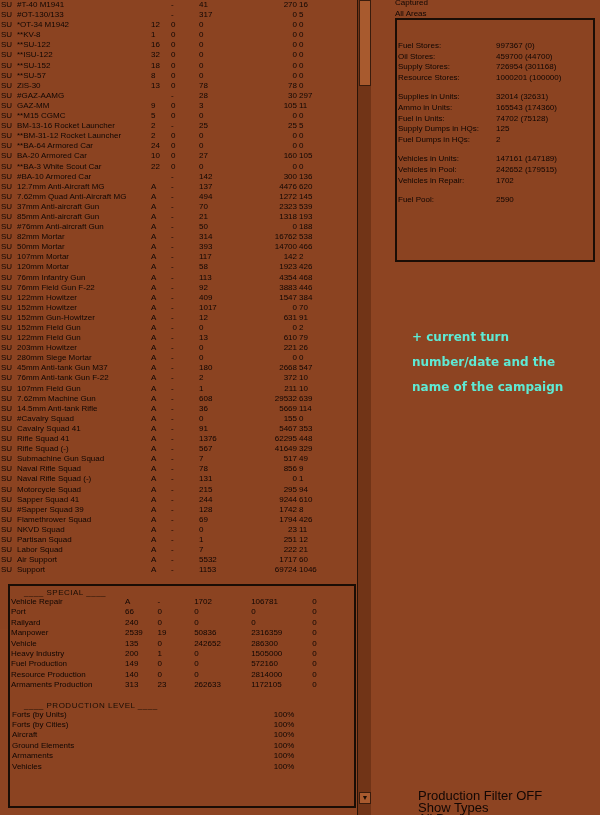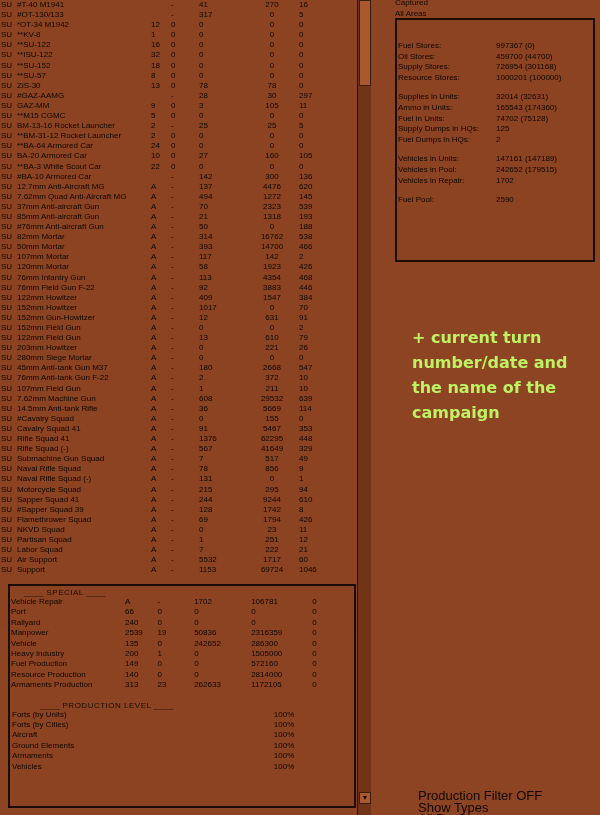--- a/index.html
+++ b/index.html
@@ -44,21 +44,21 @@
     white-space: nowrap;
     overflow: hidden;
     font-size: 8px;
     color: #100603;
   }
   td.c-side  { width: 14px; }
   td.c-name  { width: 132px; }
   td.c-cls   { width: 18px; text-align: left; }
   td.c-rdy   { width: 26px; text-align: left; }
   td.c-v1    { width: 46px; text-align: left; }
-  td.c-v2    { width: 50px; text-align: center; }
+  td.c-v2    { width: 50px; text-align: right; }
   td.c-v3    { width: 46px; text-align: left; }
   td.c-pad   { width: 38px; }
 
   
   .special-box {
     position: absolute;
     left: 8px;
     top: 584px;
     width: 348px;
     height: 224px;
@@ -188,24 +188,24 @@
   }
   td.k { width: 108px; padding-left: 12px; }
   td.v { width: 84px; }
   tr.spacer td { height: 9px; line-height: 9px; }
 
   .note {
     position: absolute;
     left: 412px;
     top: 325px;
     width: 175px;
-    font-size: 16px;
+    font-size: 12px;
     font-weight: bold;
     line-height: 25px;
-    color: #bef264;
+    color: #5eead4;
     font-family: "DejaVu Sans", sans-serif;
   }
 
   .footer {
     position: absolute;
     left: 418px;
     top: 782px;
     font-size: 13px;
     line-height: 11.5px;
     color: #120704;
@@ -865,21 +865,21 @@
           <tr>
             <td class="s-name">Armaments Production</td>
             <td class="s-a">313</td>
             <td class="s-b">23</td>
             <td class="s-c">262633</td>
             <td class="s-d">1172105</td>
             <td class="s-e">0</td>
           </tr>
         </tbody>
     </table>
-    <div class="section-head" style="padding-top:10px;margin-left:16px;">____  PRODUCTION LEVEL  ____</div>
+    <div class="section-head" style="padding-top:10px;">____  PRODUCTION LEVEL  ____</div>
     <table class="prod">
       <tbody id="prod-body">
           <tr>
             <td class="p-name">Forts (by Units)</td>
             <td class="p-val">100%</td>
           </tr>
           <tr>
             <td class="p-name">Forts (by Cities)</td>
             <td class="p-val">100%</td>
           </tr>

